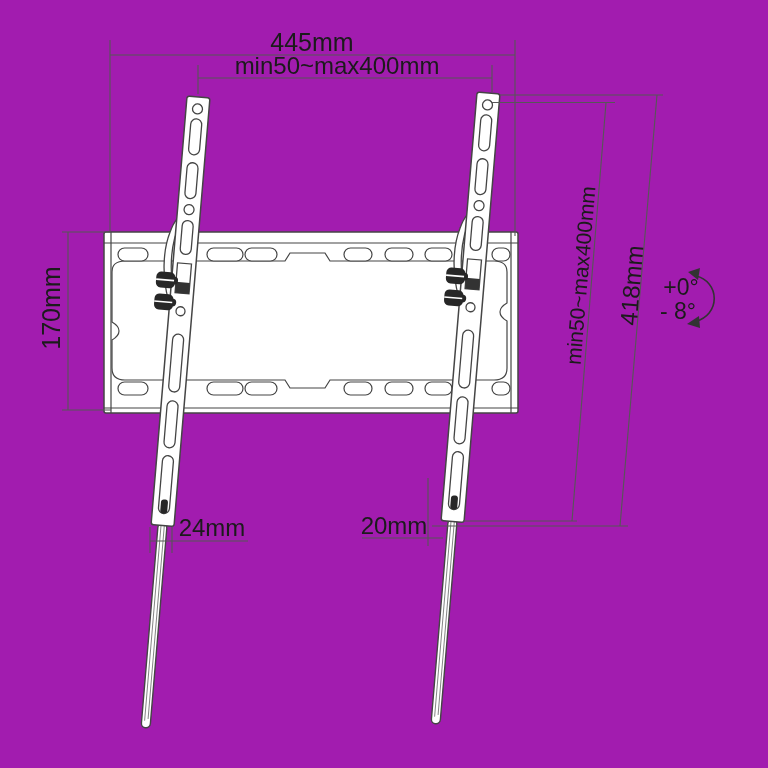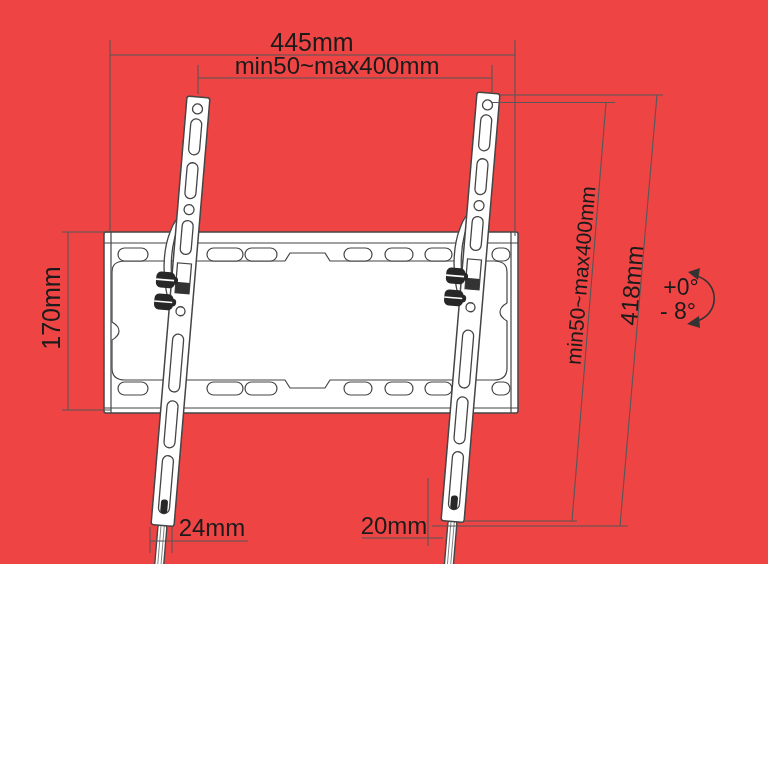--- a/index.html
+++ b/index.html
@@ -1,16 +1,16 @@
 <!DOCTYPE html>
 <html><head>
 <meta charset="utf-8">
 <style>
   html,body{margin:0;padding:0;background:#ffffff;}
-  .stage{position:relative;width:768px;height:564px;background:#ef4444;overflow:hidden;
+  .stage{position:relative;width:768px;height:768px;background:#a21caf;overflow:hidden;
          font-family:"Liberation Sans", sans-serif;}
   svg{display:block;}
   text{fill:#1b1b1b;font-family:"Liberation Sans", sans-serif;}
 </style>
 </head>
 <body>
 
 <div class="stage">
 <svg width="768" height="768" viewBox="0 0 768 768">
 

